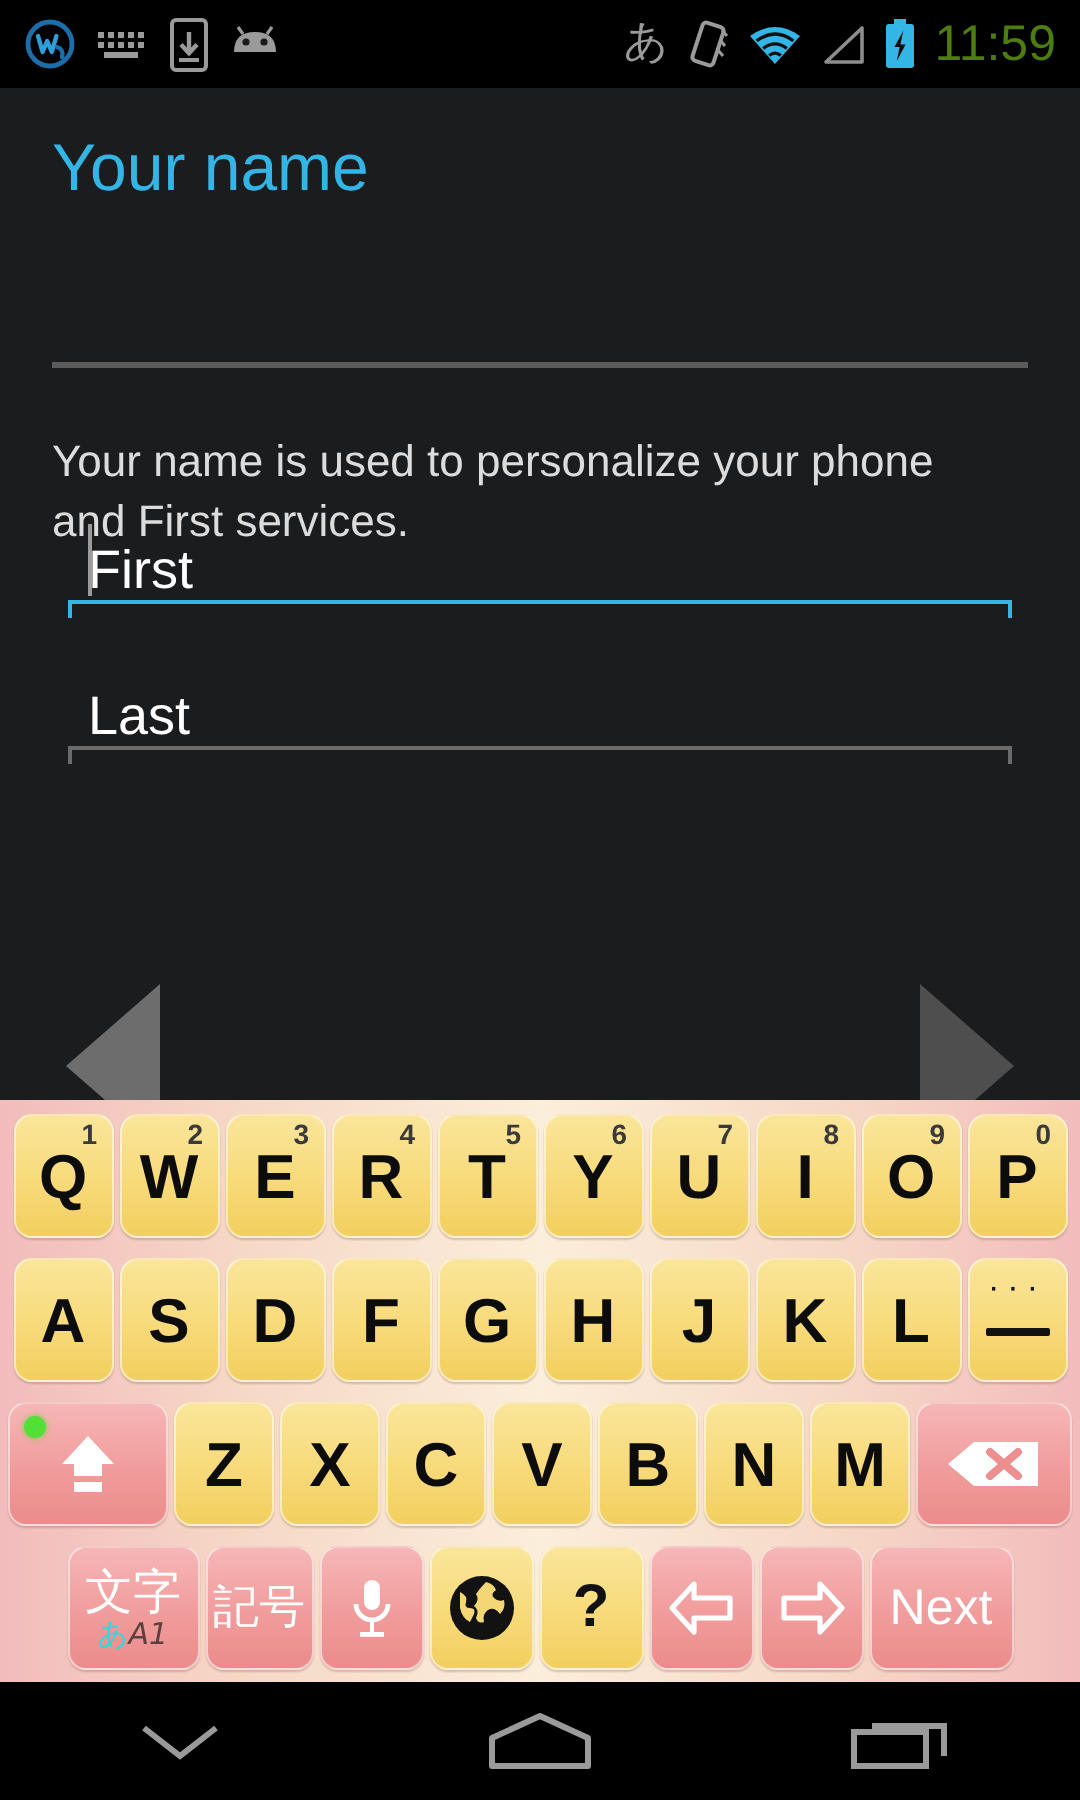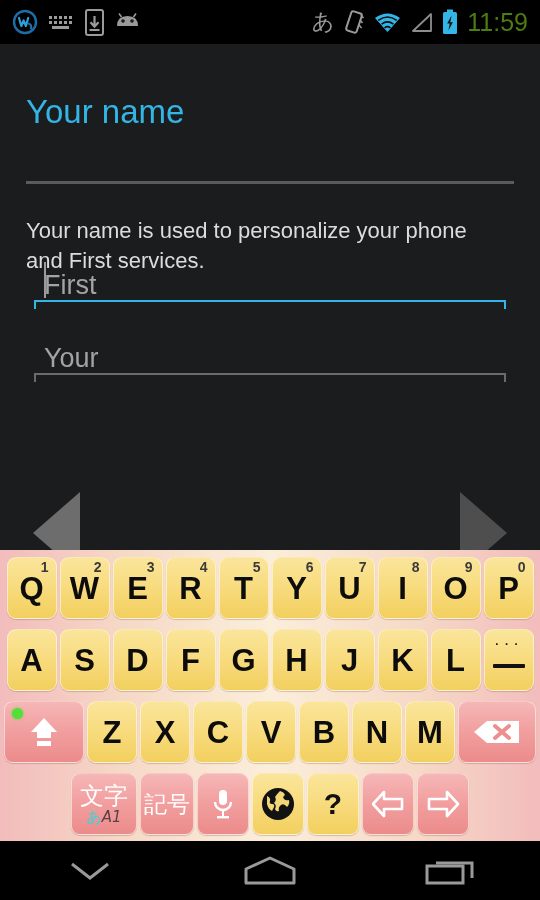--- a/index.html
+++ b/index.html
@@ -14,26 +14,26 @@
   #statusbar{position:absolute;left:0;top:0;width:540px;height:44px;background:#000;
     display:flex;align-items:center;}
   .sb-left{display:flex;align-items:center;padding-left:12px;gap:10px;}
   .sb-right{margin-left:auto;display:flex;align-items:center;gap:9px;padding-right:12px;}
   .sb-ico{display:block;}
   .sb-clock{color:#4d7c0f;font-size:25px;line-height:25px;letter-spacing:0px;font-weight:400;}
   .sb-kana{color:#9a9a9a;font-size:22px;line-height:22px;font-family:"DejaVu Sans",sans-serif;}
 
   
   #content{position:absolute;left:0;top:44px;width:540px;height:506px;background:#1b1c1e;}
-  #page-title{position:absolute;left:26px;top:50px;color:#33b5e5;font-size:33px;line-height:36px;font-weight:400;}
+  #page-title{position:absolute;left:26px;top:22px;color:#33b5e5;font-size:33px;line-height:36px;font-weight:400;}
   #title-rule{position:absolute;left:26px;top:137px;width:488px;height:3px;background:#5b5b5b;}
   #desc{position:absolute;left:26px;top:172px;width:470px;color:#dcdcdc;font-size:22px;line-height:30px;}
 
   .field{position:absolute;left:34px;width:472px;}
-  .field .txt{font-size:27px;line-height:30px;color:#a3a3a3;padding-left:10px;height:42px;display:flex;align-items:flex-end;text-align:center;}
+  .field .txt{font-size:27px;line-height:30px;color:#ffffff;padding-left:10px;height:42px;display:flex;align-items:flex-end;text-align:center;}
   .field .ul{position:relative;height:9px;}
   .field .ul .bar{position:absolute;left:0;top:0;width:100%;height:2px;}
   .field .ul .tickL,.field .ul .tickR{position:absolute;top:0;width:2px;height:9px;}
   .field .ul .tickL{left:0;} .field .ul .tickR{right:0;}
   #field-first{top:214px;}
   #field-last{top:287px;}
   #caret{position:absolute;left:10px;top:4px;width:2px;height:36px;background:#9b9b9b;}
 
   .navarrow{position:absolute;width:0;height:0;}
   #nav-prev{left:33px;top:448px;border-top:41px solid transparent;border-bottom:41px solid transparent;border-right:47px solid #6d6d6d;}
@@ -162,21 +162,21 @@
       </div>
       <div class="ul">
         <div class="bar" style="background:#33b5e5;"></div>
         <div class="tickL" style="background:#33b5e5;"></div>
         <div class="tickR" style="background:#33b5e5;"></div>
       </div>
     </div>
 
     <div class="field" id="field-last">
       <div class="txt">
-        <span>Your</span>
+        <span>Last</span>
       </div>
       <div class="ul">
         <div class="bar" style="background:#6b6b6b;"></div>
         <div class="tickL" style="background:#6b6b6b;"></div>
         <div class="tickR" style="background:#6b6b6b;"></div>
       </div>
     </div>
 
     <div class="navarrow" id="nav-prev"></div>
     <div class="navarrow" id="nav-next"></div>
@@ -329,20 +329,23 @@
       <div class="key k-pink w-sm">
         <svg width="36" height="30" viewBox="0 0 36 30">
           <path d="M14 3 L3 15 L14 27 L14 20 L32 20 L32 10 L14 10 Z" fill="none" stroke="#ffffff" stroke-width="2.6" stroke-linejoin="round"></path>
         </svg>
       </div>
       <div class="key k-pink w-sm">
         <svg width="36" height="30" viewBox="0 0 36 30">
           <path d="M22 3 L33 15 L22 27 L22 20 L4 20 L4 10 L22 10 Z" fill="none" stroke="#ffffff" stroke-width="2.6" stroke-linejoin="round"></path>
         </svg>
       </div>
+      <div class="key k-pink w-next">
+        <span class="next-lbl">Next</span>
+      </div>
     </div>
   </div>
 
   <div id="navbar">
     <div class="navbtn">
       <svg width="44" height="22" viewBox="0 0 44 22">
         <path d="M4 4 L22 18 L40 4" fill="none" stroke="#9a9a9a" stroke-width="3"></path>
       </svg>
     </div>
     <div class="navbtn">

